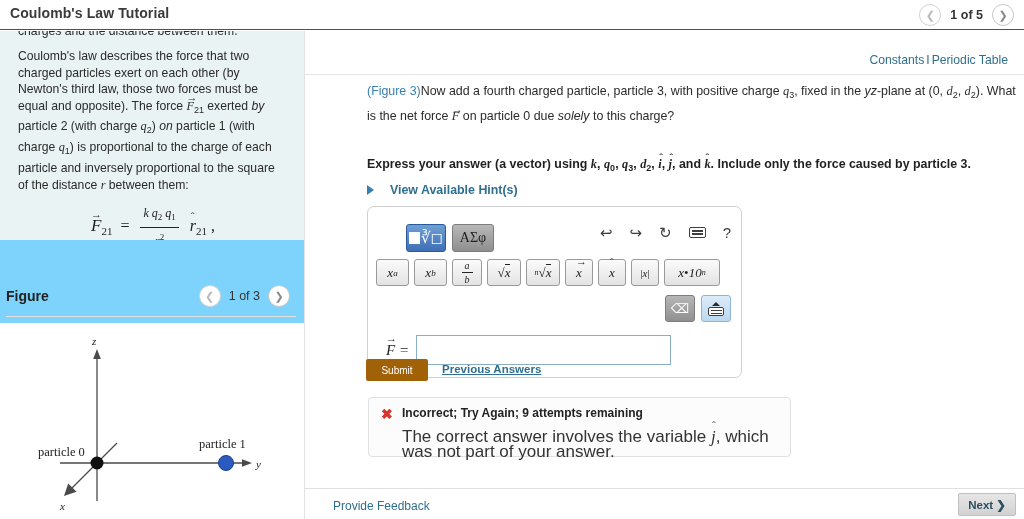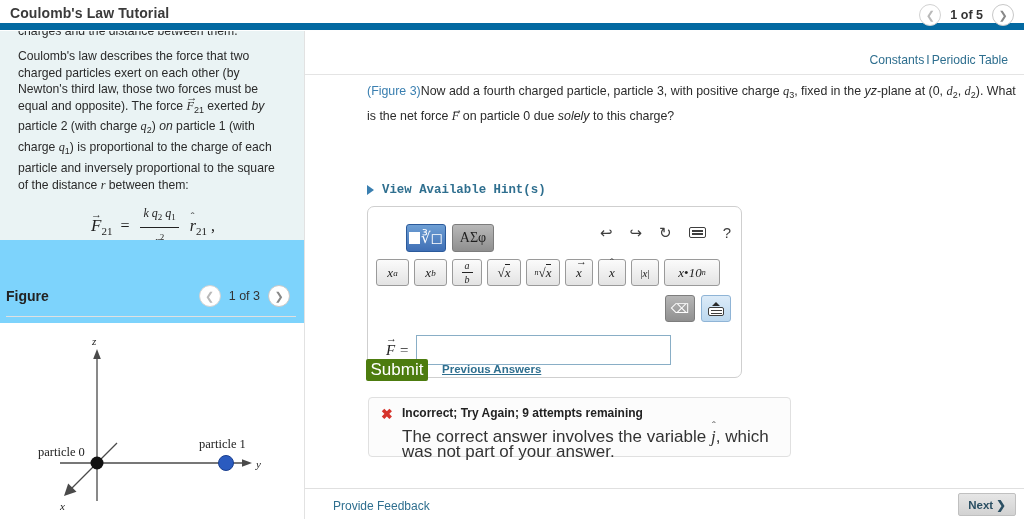--- a/index.html
+++ b/index.html
@@ -10,21 +10,21 @@
     background: #ffffff;
     font-family: "Liberation Sans", sans-serif;
     color: #333;
   }
 
   
   .header {
     position: absolute; top: 0; left: 0;
     width: 1024px; height: 30px;
     background: #ffffff;
-    border-bottom: 7px solid #0369a1;
+    border-bottom: 1px solid #0369a1;
   }
   .header-title {
     position: absolute; left: 10px; top: 5px;
     font-size: 14px; font-weight: bold; color: #3a3a3a;
     letter-spacing: .1px;
   }
   .pager {
     position: absolute; right: 10px; top: 2px;
     display: flex; align-items: center; gap: 9px;
     height: 26px;
@@ -135,23 +135,22 @@
     font-size: 12.4px; line-height: 21px; color: #2b2b2b;
   }
   .question .figlink { color: #3a7fb0; cursor: pointer; }
   .instr {
     position: absolute; left: 62px; top: 124px; width: 650px;
     font-size: 12.4px; font-weight: bold; color: #1f1f1f; line-height: 18px;
   }
 
   .hints {
     position: absolute; left: 62px; top: 152px;
-    display: flex; align-items: center; gap: 8px;
+    display: flex; align-items: center; gap: 16px;
     cursor: pointer;
-    font-family: Liberation Mono, monospace;
   }
   .tri {
     width: 0; height: 0;
     border-left: 7px solid #3a7fb0;
     border-top: 5px solid transparent;
     border-bottom: 5px solid transparent;
   }
   .hints-label { font-size: 12.4px; font-weight: bold; color: #2f6f8f; }
 
   
@@ -252,24 +251,24 @@
   }
   .ansfield {
     width: 255px; height: 30px;
     border: 1px solid #89aec6; background: #fff;
   }
 
   
   .submit-btn {
     position: absolute; left: 366px; top: 359px;
     width: 62px; height: 22px;
-    background: #4d7c0f; color: #fff;
+    background: #a16207; color: #fff;
     border: none; border-radius: 2px;
     font-family: "Liberation Sans", sans-serif;
-    font-size: 17px; cursor: pointer;
+    font-size: 10px; cursor: pointer;
     display: flex; align-items: center; justify-content: center;
   }
   .prev-answers {
     position: absolute; left: 442px; top: 363px;
     font-size: 11.5px; font-weight: bold; color: #2f6f8f;
     text-decoration: underline; cursor: pointer;
   }
 
   
   .feedback {
@@ -389,20 +388,23 @@
 
   <div class="const-links">
     <a>Constants</a><span class="sep">I</span><a>Periodic Table</a>
   </div>
   <div class="top-rule"></div>
 
   <div class="question">
     <span class="figlink">(Figure 3)</span><span>Now add a fourth charged particle, particle 3, with positive charge <span class="mth">q</span><sub>3</sub>, fixed in the <i>yz</i>-plane at (0, <span class="mth">d</span><sub>2</sub>, <span class="mth">d</span><sub>2</sub>). What is the net force <span class="mth vecbar">F</span> on particle 0 due <i>solely</i> to this charge?</span>
   </div>
 
+  <div class="instr">
+    Express your answer (a vector) using <span class="mth">k</span>, <span class="mth">q</span><sub>0</sub>, <span class="mth">q</span><sub>3</sub>, <span class="mth">d</span><sub>2</sub>, <span class="mth hatm">i</span>, <span class="mth hatm">j</span>, and <span class="mth hatm">k</span>. Include only the force caused by particle 3.
+  </div>
 
   <div class="hints">
     <div class="tri"></div>
     <div class="hints-label">View Available Hint(s)</div>
   </div>
 
   <div class="mathbox">
 
     <div class="mrow1">
       <div class="mbtn-blue">

